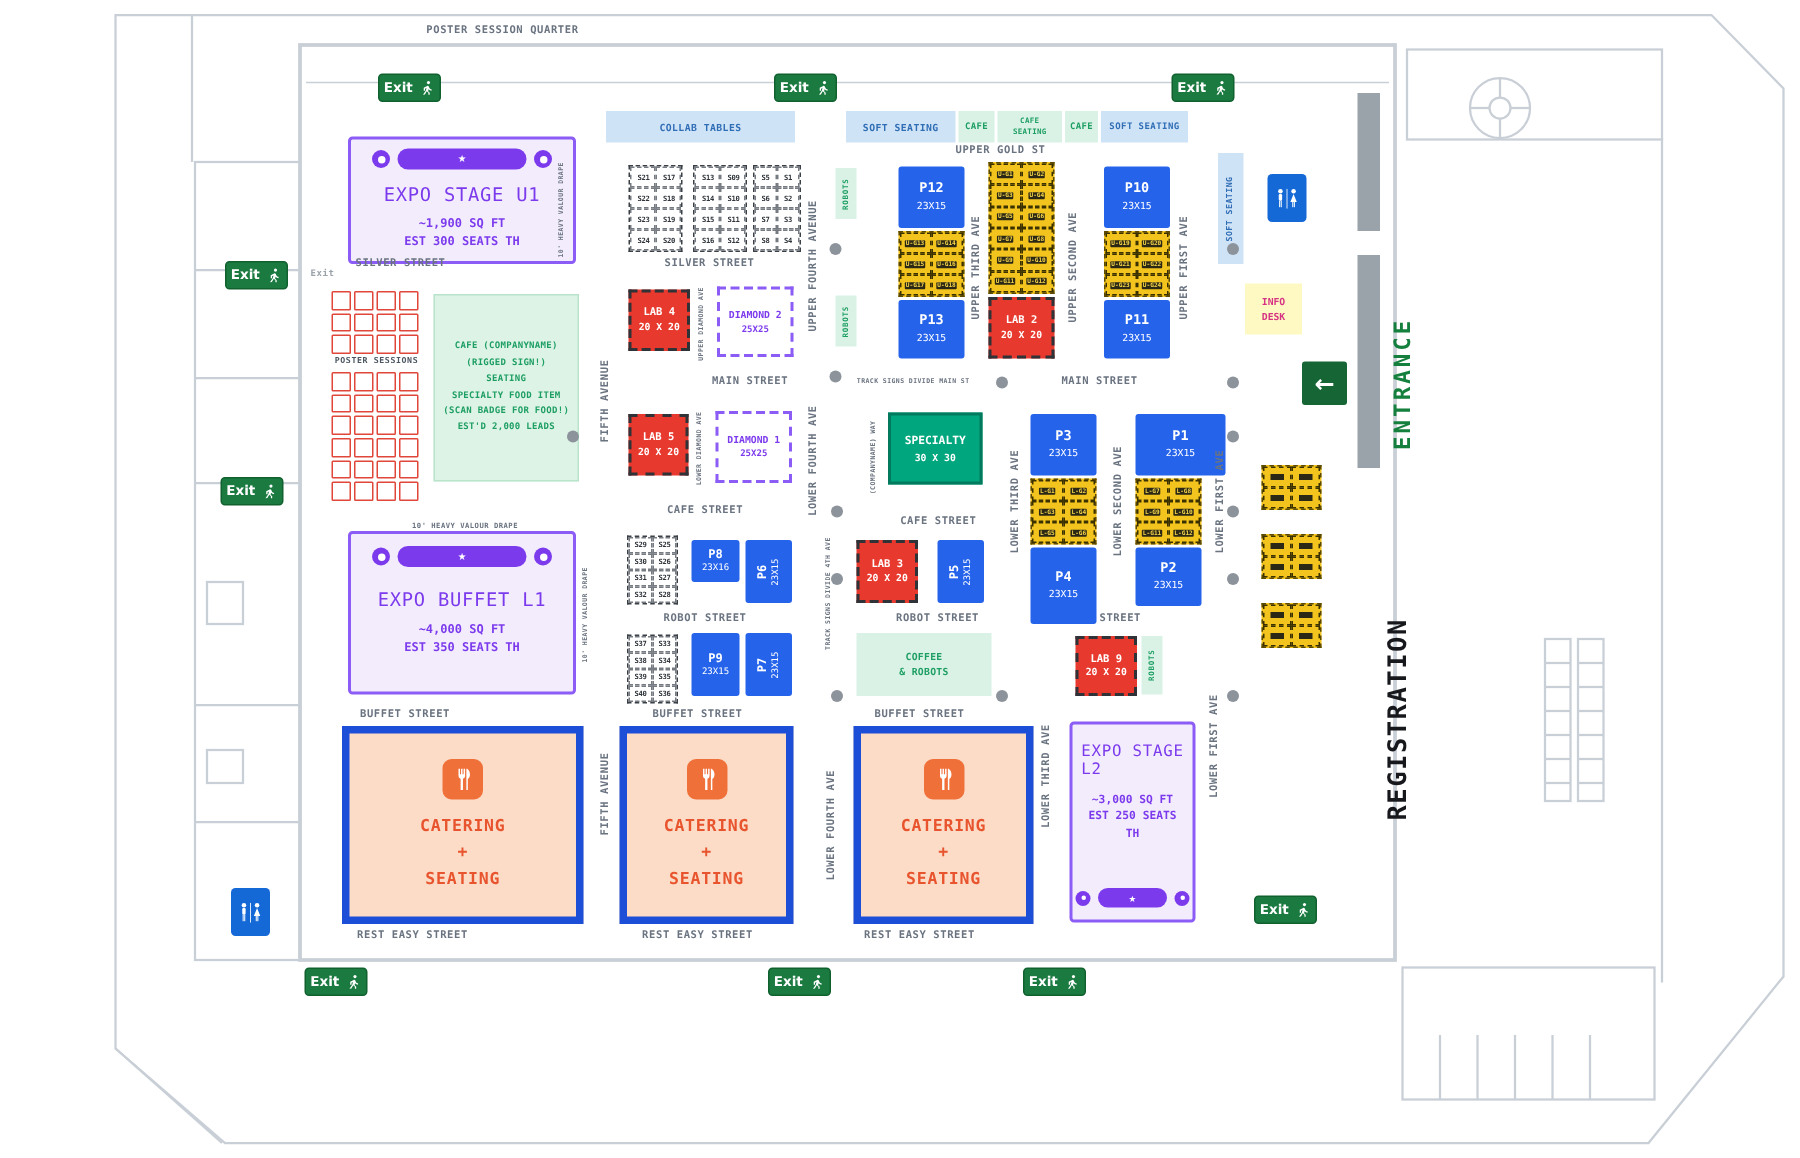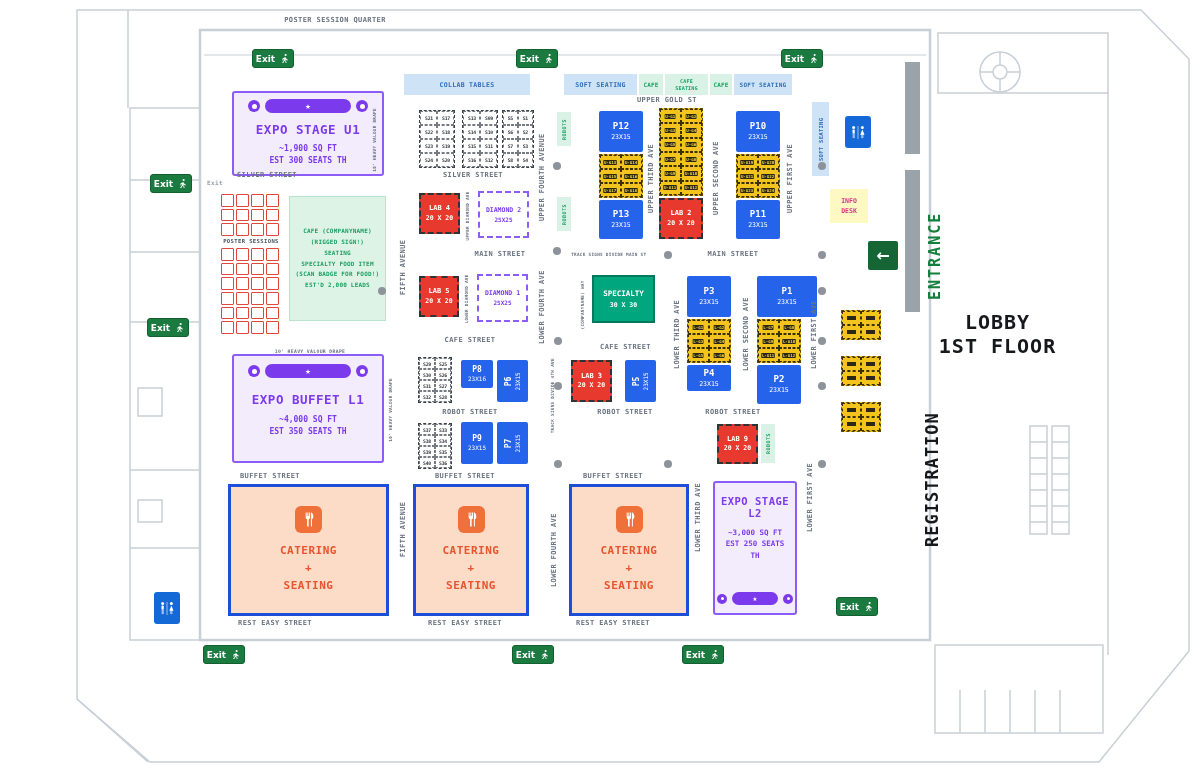--- a/index.html
+++ b/index.html
@@ -29,29 +29,29 @@
   
   .diamondbox{background:#fff;border:2px dashed #8b5cf6;color:#7c3aed;display:flex;flex-direction:column;align-items:center;justify-content:center;line-height:1.6}
   .diamondbox .nm{font-size:6.5px;font-weight:700}
   .diamondbox .sz{font-size:6px;font-weight:700}
   
   .presenting{background:#00a67e;border:2px solid #037a5d;color:#fff;display:flex;flex-direction:column;align-items:center;justify-content:center;line-height:1.6}
   .presenting .nm{font-size:7.5px;font-weight:700}
   .presenting .sz{font-size:6.5px;font-weight:700}
   
   .stage{background:#f2ecfc;border:2px solid #8b5cf6;border-radius:3px;color:#7c3aed;display:flex;flex-direction:column;align-items:center}
-  .stage .title{font-weight:700;letter-spacing:.5px;white-space:pre-line;text-align:center}
+  .stage .title{font-weight:400;letter-spacing:.5px;white-space:pre-line;text-align:left}
   .stage .specs{white-space:pre-line;text-align:center;font-weight:700;line-height:1.5}
   .banner{display:flex;align-items:center;justify-content:center;gap:5px}
   .pill{background:#7c3aed;border-radius:8px;display:flex;align-items:center;justify-content:center}
   .star{color:#fff;font-size:9px;line-height:1}
   .ringicon{width:12px;height:12px;border-radius:50%;background:#7c3aed;position:relative}
   .ringicon::after{content:"";position:absolute;inset:3.5px;border-radius:50%;background:#fff}
   
-  .catbox{background:#fcdcc6;border:3px solid #1d4ed8;display:flex;flex-direction:column;align-items:center;justify-content:center;gap:9px}
+  .catbox{background:#fcdcc6;border:5px solid #1d4ed8;display:flex;flex-direction:column;align-items:center;justify-content:center;gap:9px}
   .cattxt{color:#e8542e;font-weight:700;font-size:11px;line-height:1.55;white-space:pre-line;text-align:center;letter-spacing:.5px}
   .caticon{width:27px;height:27px;background:#f0703a;border-radius:6px;display:flex;align-items:center;justify-content:center}
   
   .exit{width:42px;height:19px;background:#1a7a40;border:1px solid #11612f;border-radius:3px;color:#fff;display:flex;align-items:center;justify-content:center;gap:4px;font-size:9px;font-weight:700;font-family:"DejaVu Sans","Liberation Sans",sans-serif}
   .exit svg{width:11px;height:11px}
   
   .restroom{background:#1569d6;border-radius:3px;display:flex;align-items:center;justify-content:center}
   
   .infodesk{background:#fef9c3;color:#d63384;font-size:6.5px;font-weight:700;line-height:1.6}
   
@@ -469,20 +469,22 @@
   <div class="a labbox" style="left:571px;top:360px;width:41px;height:42px">
     <span class="nm">LAB 3</span>
     <span class="sz">20 X 20</span>
   </div>
   <div class="a pav rcenter" style="left:625px;top:360px;width:31px;height:42px">
     <div class="rot90">
         <div class="nm" style="font-size:8px">P5</div>
         <div class="sz" style="font-size:6px">23X15</div>
       </div>
   </div>
+  <div class="a fbox cafebox" style="left:571px;top:422px;width:90px;height:42px;font-size:6.5px;line-height:1.6">COFFEE
+&amp; ROBOTS</div>
 
   <div class="a pav" style="left:599px;top:111px;width:44px;height:41px">
     <span class="nm">P12</span>
     <span class="sz">23X15</span>
   </div>
   <div class="a goldgrid" style="left:599px;top:154px;width:44px;height:44px;grid-template-rows:repeat(3,1fr)">
 
   <div class="bcell">
         <span class="chip">U-G13</span>
       </div>
@@ -601,21 +603,21 @@
       <div class="bcell">
         <span class="chip">L-G4</span>
       </div>
       <div class="bcell">
         <span class="chip">L-G5</span>
       </div>
       <div class="bcell">
         <span class="chip">L-G6</span>
       </div>
     </div>
-  <div class="a pav" style="left:687px;top:365px;width:44px;height:26px">
+  <div class="a pav" style="left:687px;top:365px;width:44px;height:51px">
     <span class="nm">P4</span>
     <span class="sz">23X15</span>
   </div>
   <div class="a st v" style="left:740px;top:290px;width:11px;height:88px">LOWER SECOND AVE</div>
   <div class="a pav" style="left:757px;top:276px;width:60px;height:41px">
     <span class="nm">P1</span>
     <span class="sz">23X15</span>
   </div>
   <div class="a goldgrid" style="left:757px;top:319px;width:44px;height:44px;grid-template-rows:repeat(3,1fr)">
 
@@ -699,22 +701,20 @@
       <div class="podcell"></div>
     </div>
   <div class="a goldgrid" style="left:841px;top:402px;width:40px;height:30px;grid-template-rows:repeat(2,1fr)">
       <div class="podcell"></div>
       <div class="podcell"></div>
       <div class="podcell"></div>
       <div class="podcell"></div>
     </div>
 
   <div class="a entr v" style="left:924px;top:198px;width:22px;height:115px;font-size:15px">ENTRANCE</div>
-  <div class="a bigblack" style="left:925px;top:310px;width:145px;font-size:20px;line-height:1.2">LOBBY
-1ST FLOOR</div>
   <div class="a bigblack v" style="left:918px;top:382px;width:28px;height:195px;font-size:17px">REGISTRATION</div>
 
   <div class="a exit" style="left:252px;top:49px">
       <span>Exit</span>
       <svg viewBox="0 0 24 24">
         <circle cx="14.5" cy="4.5" r="2.3" fill="#fff"></circle>
         <path fill="#fff" d="M6.5 22l4-5.5 1.2-4-2.2 1v3H7.6v-4.6l5-2.5c.9-.5 2 .1 2.4.9l.9 1.9c.6 1.2 1.8 2 3.1 2.1v1.9c-1.7 0-3.3-.8-4.4-2l-.6 2.8 2.3 2.2V22h-1.9v-2.9l-2.4-2.1-2.7 4.9z"></path>
       </svg>
     </div>
   <div class="a exit" style="left:516px;top:49px">

